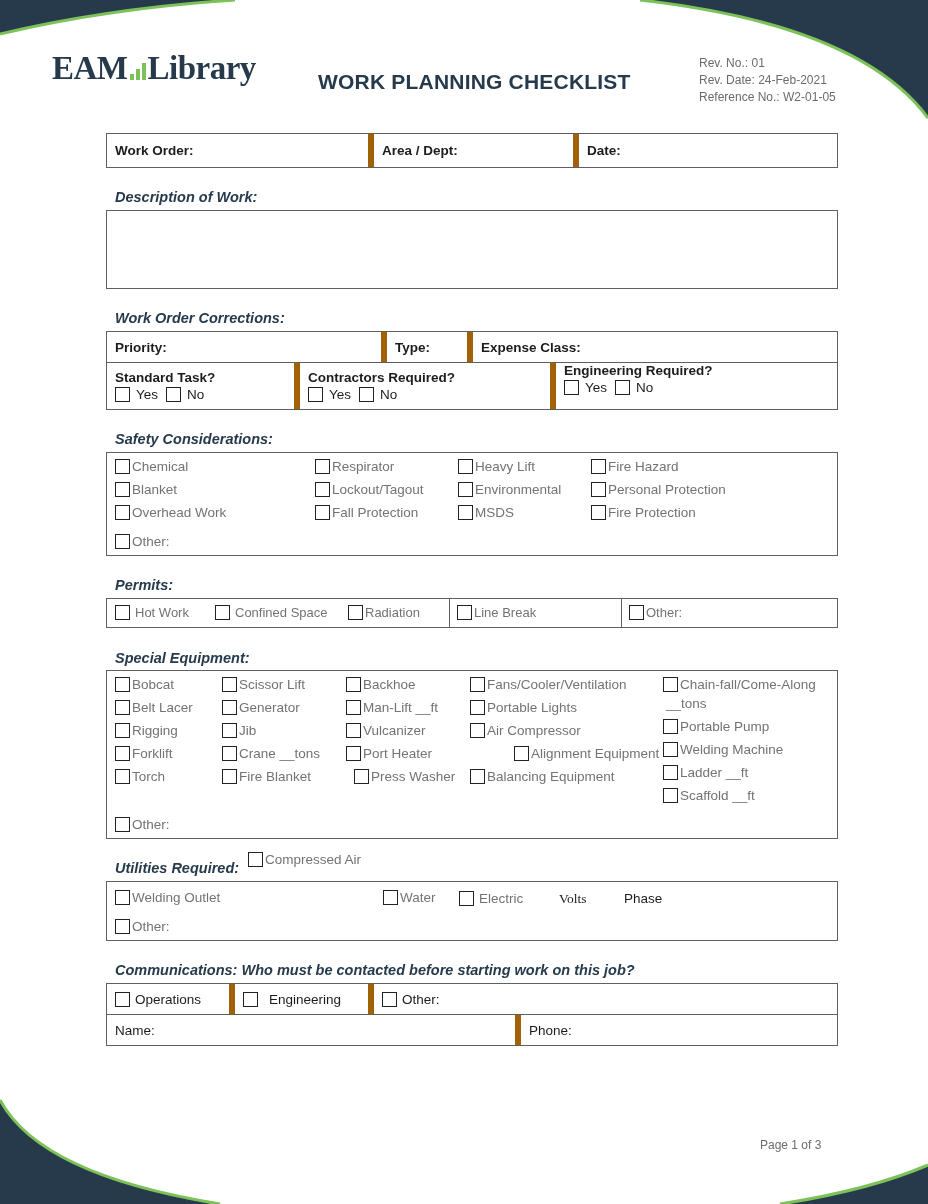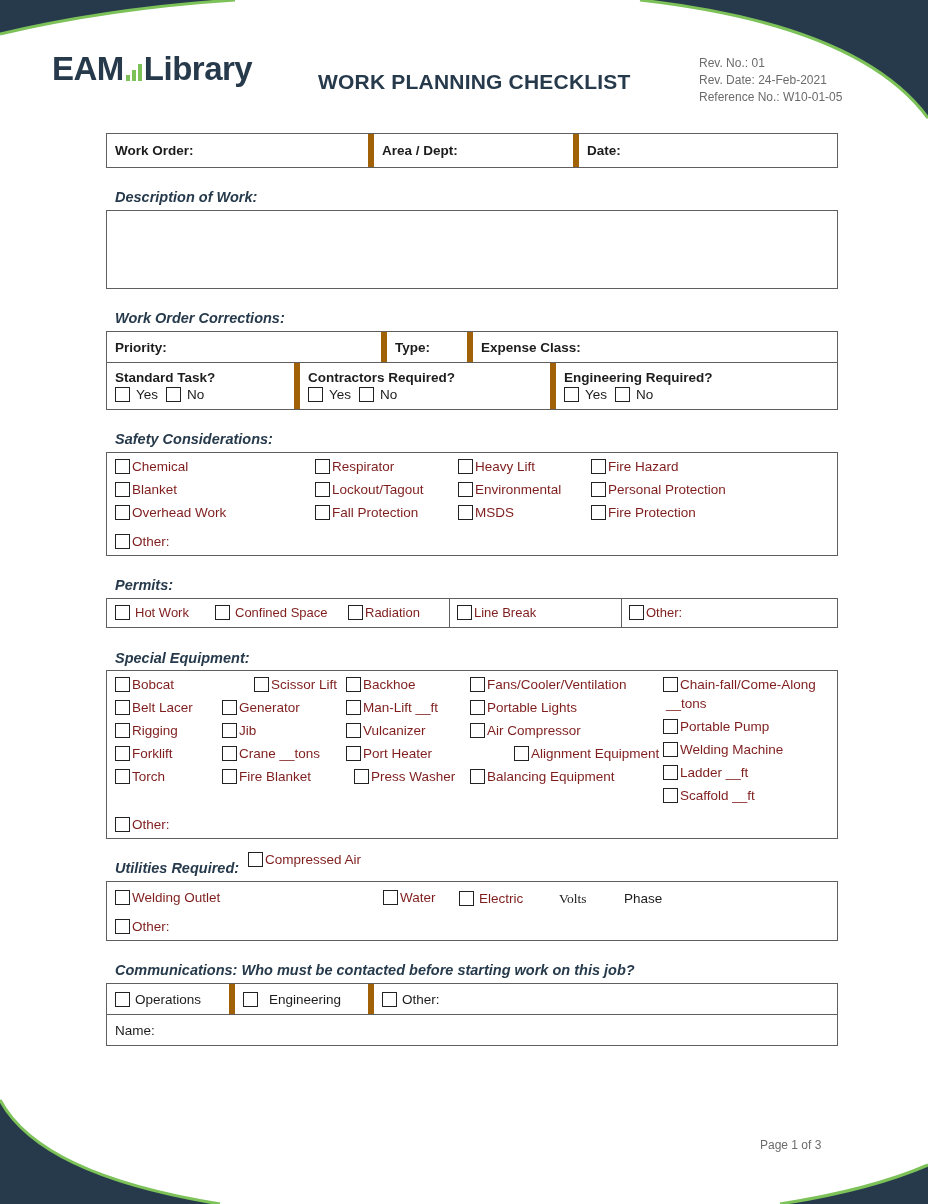--- a/index.html
+++ b/index.html
@@ -1,38 +1,38 @@
 <!DOCTYPE html>
 <html><head>
 <meta charset="utf-8">
 <style>
   * { box-sizing: border-box; margin: 0; padding: 0; }
   html, body { width: 928px; height: 1204px; background: #ffffff; overflow: hidden; }
   body { position: relative; font-family: "Liberation Sans", sans-serif; color: #1c1c1c; }
 
   .deco { position: absolute; left: 0; top: 0; width: 928px; height: 1204px; pointer-events: none; }
 
-  .logo { position: absolute; left: 52px; top: 50px; font-family: Liberation Sans, sans-serif; font-weight: bold; font-size: 33px; color: #263a4c; letter-spacing: -0.5px; display: flex; align-items: flex-end; }
+  .logo { position: absolute; left: 52px; top: 50px; font-family: Liberation Serif, serif; font-weight: bold; font-size: 33px; color: #263a4c; letter-spacing: -0.5px; display: flex; align-items: flex-end; }
   .logo .bars { display: inline-flex; align-items: flex-end; gap: 2px; margin: 0 2px 7px 2px; height: 20px; }
   .logo .bars span { display: block; width: 4px; background: #7cc259; }
 
   .doc-title { position: absolute; left: 318px; top: 70px; font-size: 21px; font-weight: bold; color: #263a4c; letter-spacing: 0.2px; }
 
   .rev { position: absolute; left: 699px; top: 55px; font-size: 12px; color: #6b6b6b; line-height: 17px; }
 
   .section-title { position: absolute; left: 115px; font-size: 14.5px; font-style: italic; font-weight: bold; color: #263a4c; }
 
   .box { position: absolute; left: 106px; width: 732px; border: 1px solid #5f5f5f; }
   .row { display: flex; }
   .cell { border-right: 6px solid #a16207; padding: 0 8px; display: flex; align-items: center; font-size: 13.5px; }
   .cell:last-child { border-right: none; }
   .bold { font-weight: bold; }
 
   .cb { display: inline-block; width: 15px; height: 15px; border: 1.5px solid #222; background: #fff; vertical-align: middle; flex: none; }
-  .opt { position: absolute; display: flex; align-items: center; gap: 2px; font-size: 13.5px; white-space: nowrap; color: #7f1d1d; }
+  .opt { position: absolute; display: flex; align-items: center; gap: 2px; font-size: 13.5px; white-space: nowrap; color: #737373; }
   .opt.sp { gap: 5px; }
 
   .yn { display: flex; align-items: center; gap: 4px; font-size: 13.5px; margin-top: 2px; }
   .yn .cb { margin-right: 2px; }
 
   .page-num { position: absolute; left: 760px; top: 1138px; font-size: 12px; color: #6b6b6b; }
   .plain { position: absolute; font-size: 13.5px; }
 </style>
 </head>
 <body>
@@ -54,21 +54,21 @@
       <span style="height:6px"></span>
       <span style="height:11px"></span>
       <span style="height:17px"></span>
     </span>
   <span>Library</span>
 </div>
 <div class="doc-title">WORK PLANNING CHECKLIST</div>
 <div class="rev">
   <div>Rev. No.: 01</div>
   <div>Rev. Date: 24-Feb-2021</div>
-  <div>Reference No.: W10-01-05</div>
+  <div>Reference No.: W2-01-05</div>
 </div>
 
 <div class="box" style="top:133px;height:35px;">
   <div class="row" style="height:100%;">
     <div class="cell bold" style="width:267px;">
         <span>Work Order:</span>
       </div>
     <div class="cell bold" style="width:205px;">
         <span>Area / Dept:</span>
       </div>
@@ -106,21 +106,21 @@
     </div>
     <div class="cell" style="width:256px;flex-direction:column;align-items:flex-start;justify-content:center;">
       <span class="bold">Contractors Required?</span>
       <div class="yn">
           <span class="cb"></span>
           <span>Yes</span>
           <span class="cb" style="margin-left:4px;"></span>
           <span>No</span>
         </div>
     </div>
-    <div class="cell" style="flex:1;flex-direction:column;align-items:flex-start;justify-content:center;">
+    <div class="cell" style="flex:1;flex-direction:column;align-items:flex-start;justify-content:flex-start;">
       <span class="bold">Engineering Required?</span>
       <div class="yn">
           <span class="cb"></span>
           <span>Yes</span>
           <span class="cb" style="margin-left:4px;"></span>
           <span>No</span>
         </div>
     </div>
   </div>
 </div>
@@ -222,21 +222,21 @@
       <span>Rigging</span>
     </div>
     <div class="opt" style="left: 115px; top: 746px;">
       <span class="cb"></span>
       <span>Forklift</span>
     </div>
     <div class="opt" style="left: 115px; top: 769px;">
       <span class="cb"></span>
       <span>Torch</span>
     </div>
-    <div class="opt" style="left: 222px; top: 677px; margin-left: 32px;">
+    <div class="opt" style="left: 222px; top: 677px;">
       <span class="cb"></span>
       <span>Scissor Lift</span>
     </div>
     <div class="opt" style="left: 222px; top: 700px;">
       <span class="cb"></span>
       <span>Generator</span>
     </div>
     <div class="opt" style="left: 222px; top: 723px;">
       <span class="cb"></span>
       <span>Jib</span>
@@ -356,16 +356,19 @@
       </div>
     <div class="cell" style="flex:1;gap:5px;">
         <span class="cb"></span>
         <span>Other:</span>
       </div>
   </div>
   <div class="row" style="height:30px;">
     <div class="cell" style="width:414px;">
         <span>Name:</span>
       </div>
+    <div class="cell" style="flex:1;">
+        <span>Phone:</span>
+      </div>
   </div>
 </div>
 
 <div class="page-num">Page 1 of 3</div>
 
 </body></html>

